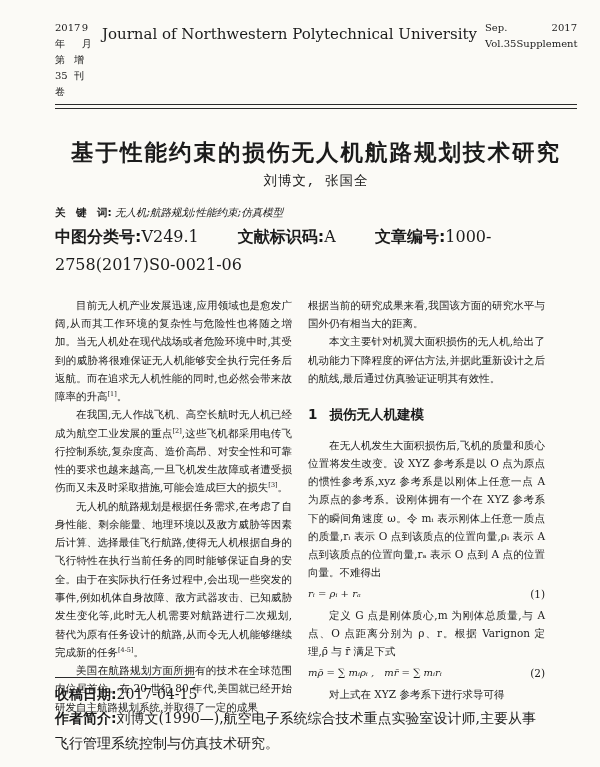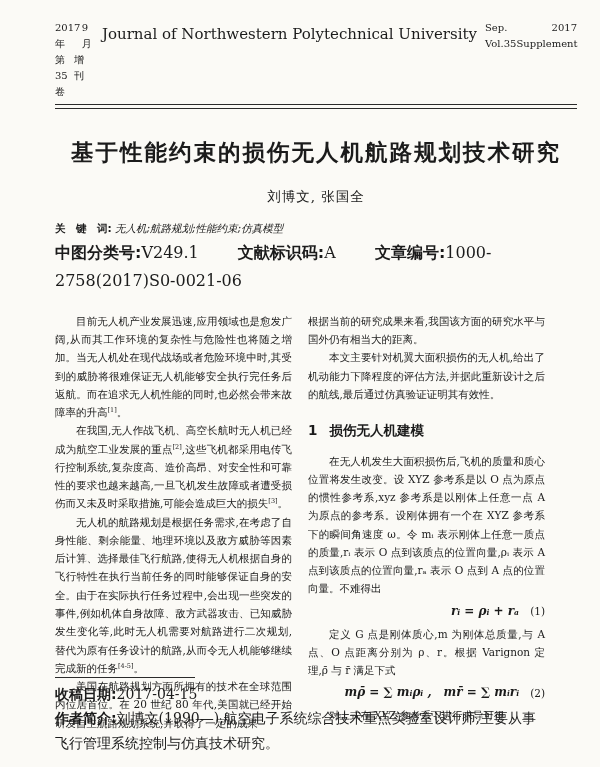--- a/index.html
+++ b/index.html
@@ -19,39 +19,39 @@
   .hdr{display:flex;justify-content:space-between;align-items:flex-start;font-size:10px;line-height:1.6;}
   .hdr-side{display:flex;flex-direction:column;width:92px;}
   .hdr-row{display:flex;justify-content:space-between;}
   .hdr-center{text-align:center;flex:1;padding:0 8px;}
   .journal-cn{font-size:13px;font-weight:bold;letter-spacing:6px;white-space:nowrap;}
   .journal-en{font-size:15px;margin-top:2px;white-space:nowrap;}
   .hdr-rule{margin-top:4px;height:2.5px;border-top:1.2px solid #2a2a2a;border-bottom:1.2px solid #2a2a2a;}
   
   .title{margin-top:28px;text-align:center;font-family:Liberation Sans, sans-serif;
          font-weight:bold;font-size:22.5px;letter-spacing:2px;white-space:nowrap;}
-  .authors{margin-top:20px;text-align:center;font-size:13.5px;letter-spacing:1px;}
+  .authors{margin-top:4px;text-align:center;font-size:13.5px;letter-spacing:1px;font-family:Liberation Mono, monospace;}
   .affiliation{margin-top:7px;text-align:center;font-size:9.5px;color:#222;}
   
   .abstract{margin-top:15px;font-size:10.5px;line-height:1.85;text-align:justify;font-style:italic;}
   .abstract b,.kw b{font-style:normal;font-weight:bold;font-family:"DejaVu Sans","Liberation Sans",sans-serif;font-size:10.5px;}
   .kw{margin-top:14px;font-size:10.5px;font-style:italic;line-height:1.7;}
   .metaline{margin-top:2px;font-size:16px;line-height:1.7;font-style:normal;}
   .metaline .lbl{font-weight:bold;font-family:"DejaVu Sans","Liberation Sans",sans-serif;}
   .metaline .gap{display:inline-block;width:34px;}
   
   .cols{margin-top:18px;display:flex;gap:16px;}
   .col{width:237px;font-size:10.5px;line-height:1.74;text-align:justify;}
   .col p{margin:0;text-indent:2em;}
   .col p.noindent{text-indent:0;}
   sup.ref{font-size:6.5px;line-height:0;}
   .sec-head{display:flex;gap:12px;text-indent:0;margin:16px 0 9px 0;
             font-family:"DejaVu Sans","Liberation Sans",sans-serif;font-weight:bold;font-size:13.5px;}
   .eq{display:flex;align-items:center;margin:3px 0;text-indent:0;}
-  .eq .formula{flex:1;text-align:right;font-style:italic;font-size:12px;font-weight:bold;}
+  .eq .formula{flex:1;text-align:left;font-style:italic;font-size:10px;}
   .eq .num{width:26px;text-align:right;font-style:normal;font-size:10.5px;}
   
   .footnote{position:absolute;left:55px;right:55px;bottom:12px;font-size:14px;line-height:1.75;}
   .fn-rule{width:140px;border-top:1.2px solid #2a2a2a;margin-bottom:4px;}
   .footnote .lbl{font-weight:bold;font-family:"DejaVu Sans","Liberation Sans",sans-serif;}
 </style>
 </head>
 <body>
 
 <div class="page">

